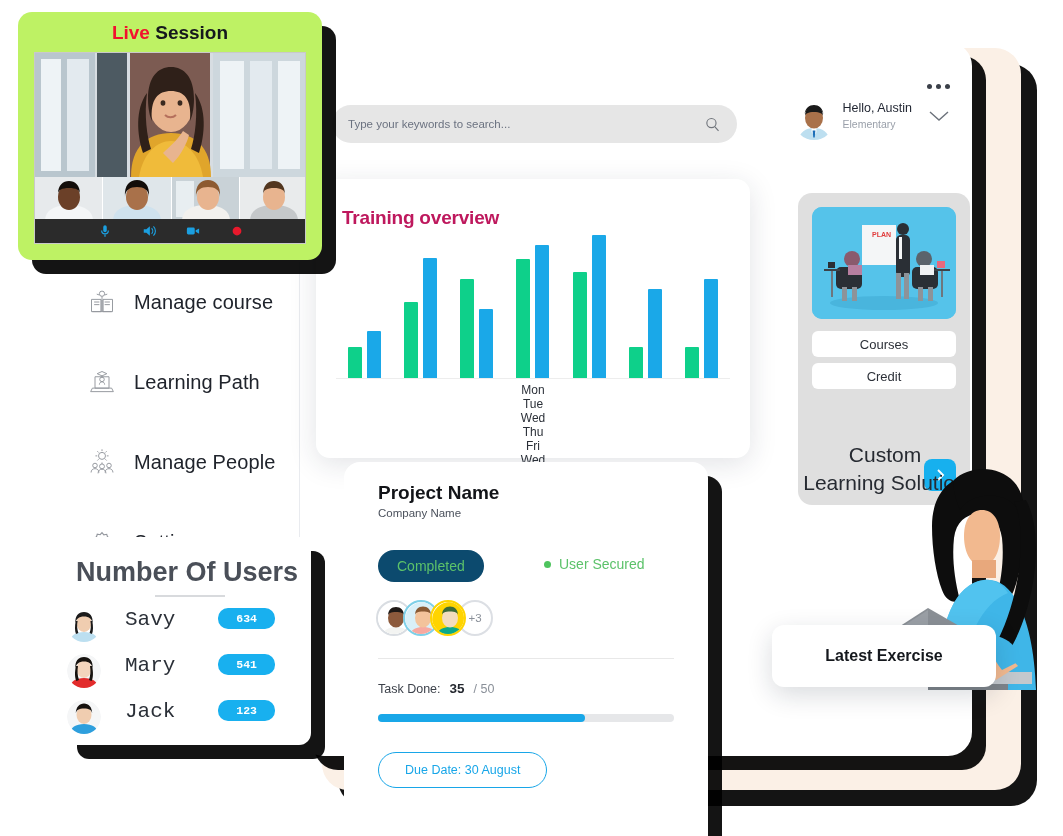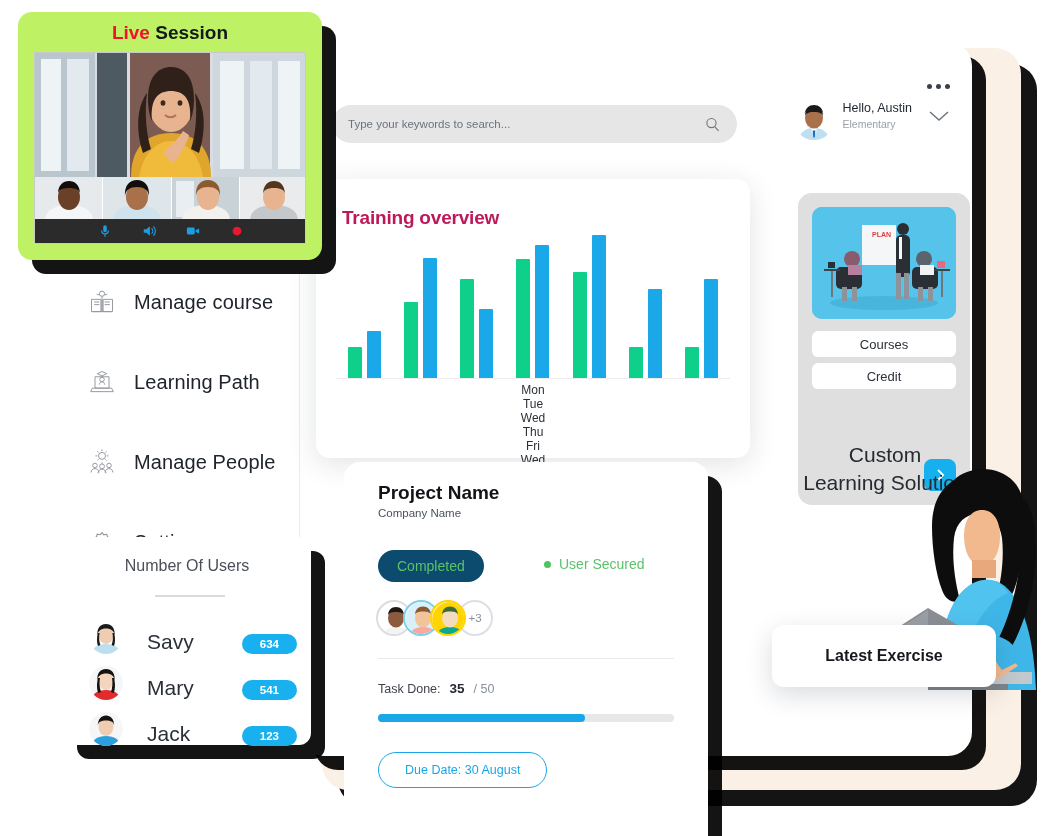--- a/index.html
+++ b/index.html
@@ -287,29 +287,29 @@
   
   .users-card {
     position: absolute; left: 63px; top: 537px;
     width: 248px; height: 208px;
     background: #fff; border-radius: 12px;
     box-shadow: 14px 14px 0 rgba(0,0,0,0.92);
     z-index: 21;
   }
   .users-title {
     position: absolute; top: 20px; left: 0; width: 100%;
-    text-align: center; font-size: 16px; font-weight: 400; color: #4a4f58;
+    text-align: center; font-size: 27px; font-weight: 700; color: #4a4f58;
   }
   .users-rule {
     position: absolute; left: 92px; top: 58px; width: 70px; height: 2px;
     background: #d8dadd;
   }
   .user-row {
-    position: absolute; left: 26px; width: 208px; height: 46px;
-    display: flex; align-items: flex-end; cursor: pointer;
+    position: absolute; left: 4px; width: 208px; height: 46px;
+    display: flex; align-items: flex-start; cursor: pointer; font-family: Liberation Mono, monospace;
   }
   .user-row .uav {
     width: 34px; height: 34px; border-radius: 50%;
     overflow: hidden; position: relative; flex: none;
   }
   .user-row .uname {
     flex: 1; margin-left: 24px; font-size: 21px; color: #2b3038;
   }
   .count-pill {
     background: #18b0ef; color: #fff; font-size: 11.5px;

